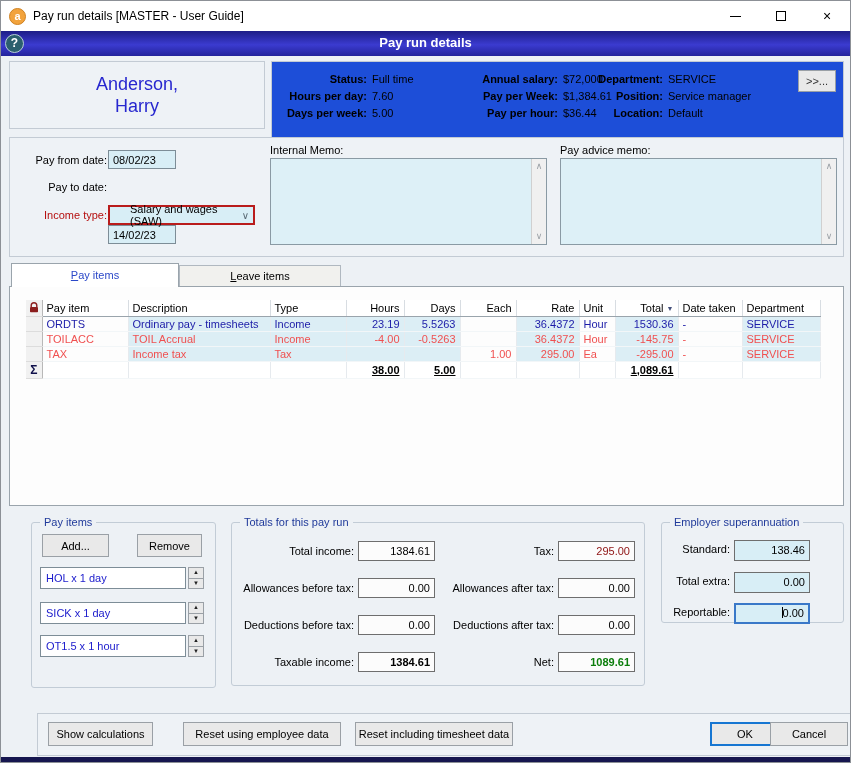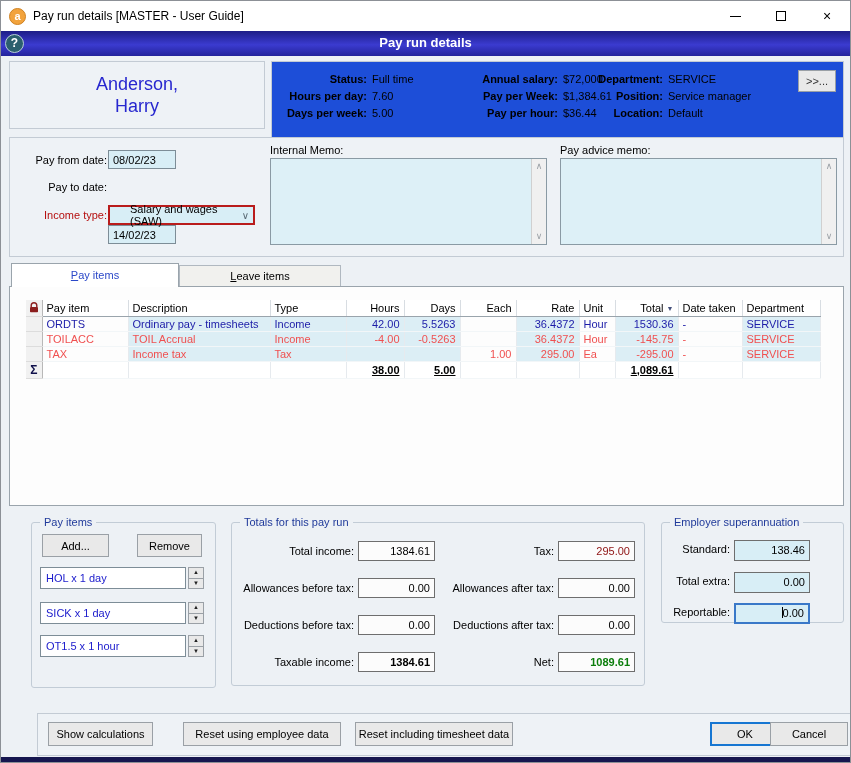--- a/index.html
+++ b/index.html
@@ -255,21 +255,21 @@
               </span>
         </th>
         <th>Date taken</th>
         <th>Department</th>
       </tr>
       <tr class="row-navy">
         <td class="gut"></td>
         <td>ORDTS</td>
         <td class="c-cyan">Ordinary pay - timesheets</td>
         <td class="c-cyan">Income</td>
-        <td class="c-cyan num">42.00</td>
+        <td class="c-cyan num">23.19</td>
         <td class="c-cyan num">5.5263</td>
         <td class="num"></td>
         <td class="c-cyan num">36.4372</td>
         <td>Hour</td>
         <td class="c-cyan num">1530.36</td>
         <td>-</td>
         <td class="c-cyan">SERVICE</td>
       </tr>
       <tr class="row-red">
         <td class="gut"></td>

